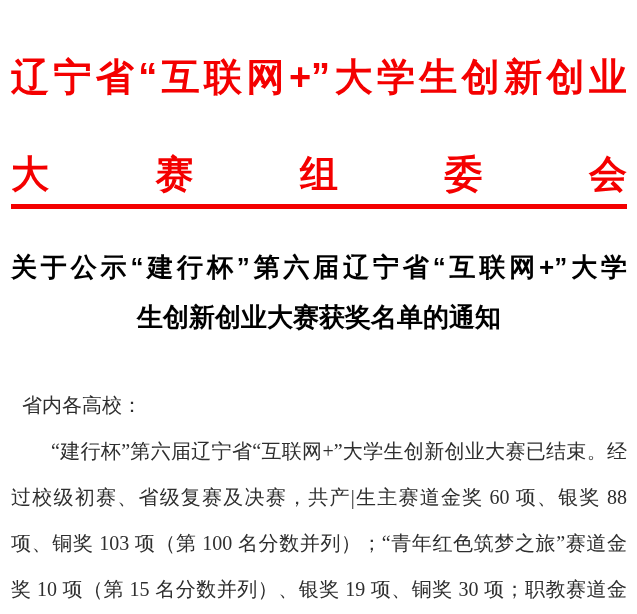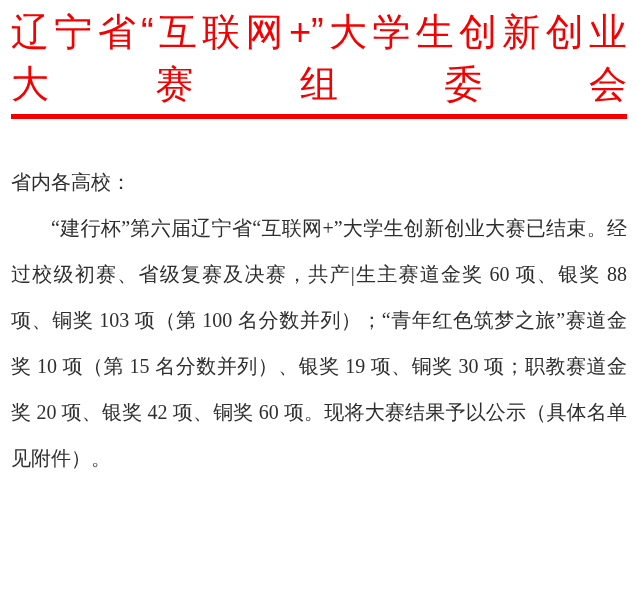--- a/index.html
+++ b/index.html
@@ -15,28 +15,29 @@
     width: 637px;
     height: 614px;
     background: var(--page-bg);
     padding: 6px 10px 0 11px;
     overflow: hidden;
     font-family: "Liberation Serif", serif;
   }
   
   .letterhead-line {
     font-family: "Liberation Sans", sans-serif;
-    font-weight: normal;
+    font-weight: bold;
     color: var(--red);
     font-size: 38px;
     line-height: 52px;
     text-align: justify;
     text-align-last: justify;
     text-justify: inter-character;
     white-space: nowrap;
+    margin-top: 45px;
   }
   .red-rule {
     height: 5px;
     background: var(--red);
     margin-top: 4px;
   }
   
   .notice-title {
     margin-top: 33px;
     font-family: "Liberation Sans", sans-serif;
@@ -52,37 +53,41 @@
     white-space: nowrap;
   }
   .notice-title .t2 { text-align: center; }
   
   .body-block {
     margin-top: 40px;
     font-size: 20px;
     line-height: 46px;
     color: var(--body-ink);
   }
-  .salutation { text-align: left; }
+  .salutation { text-align: left; margin-left: 11px; }
   .para {
     text-align: justify;
     text-justify: inter-character;
     text-indent: 2em;
   }
 </style>
 </head>
 <body>
 
 <div class="page">
 
   <header>
     <div class="letterhead-line">辽宁省“互联网+”大学生创新创业</div>
     <div class="letterhead-line">大赛组委会</div>
     <div class="red-rule"></div>
   </header>
 
+  <h1 class="notice-title">
+    <div class="t1">关于公示“建行杯”第六届辽宁省“互联网+”大学</div>
+    <div class="t2">生创新创业大赛获奖名单的通知</div>
+  </h1>
 
   <main class="body-block">
     <div class="salutation">省内各高校：</div>
     <p class="para">“建行杯”第六届辽宁省“互联网+”大学生创新创业大赛已结束。经过校级初赛、省级复赛及决赛，共产|生主赛道金奖 60 项、银奖 88 项、铜奖 103 项（第 100 名分数并列）；“青年红色筑梦之旅”赛道金奖 10 项（第 15 名分数并列）、银奖 19 项、铜奖 30 项；职教赛道金奖 20 项、银奖 42 项、铜奖 60 项。现将大赛结果予以公示（具体名单见附件）。</p>
   </main>
 
 </div>
 
 </body></html>

